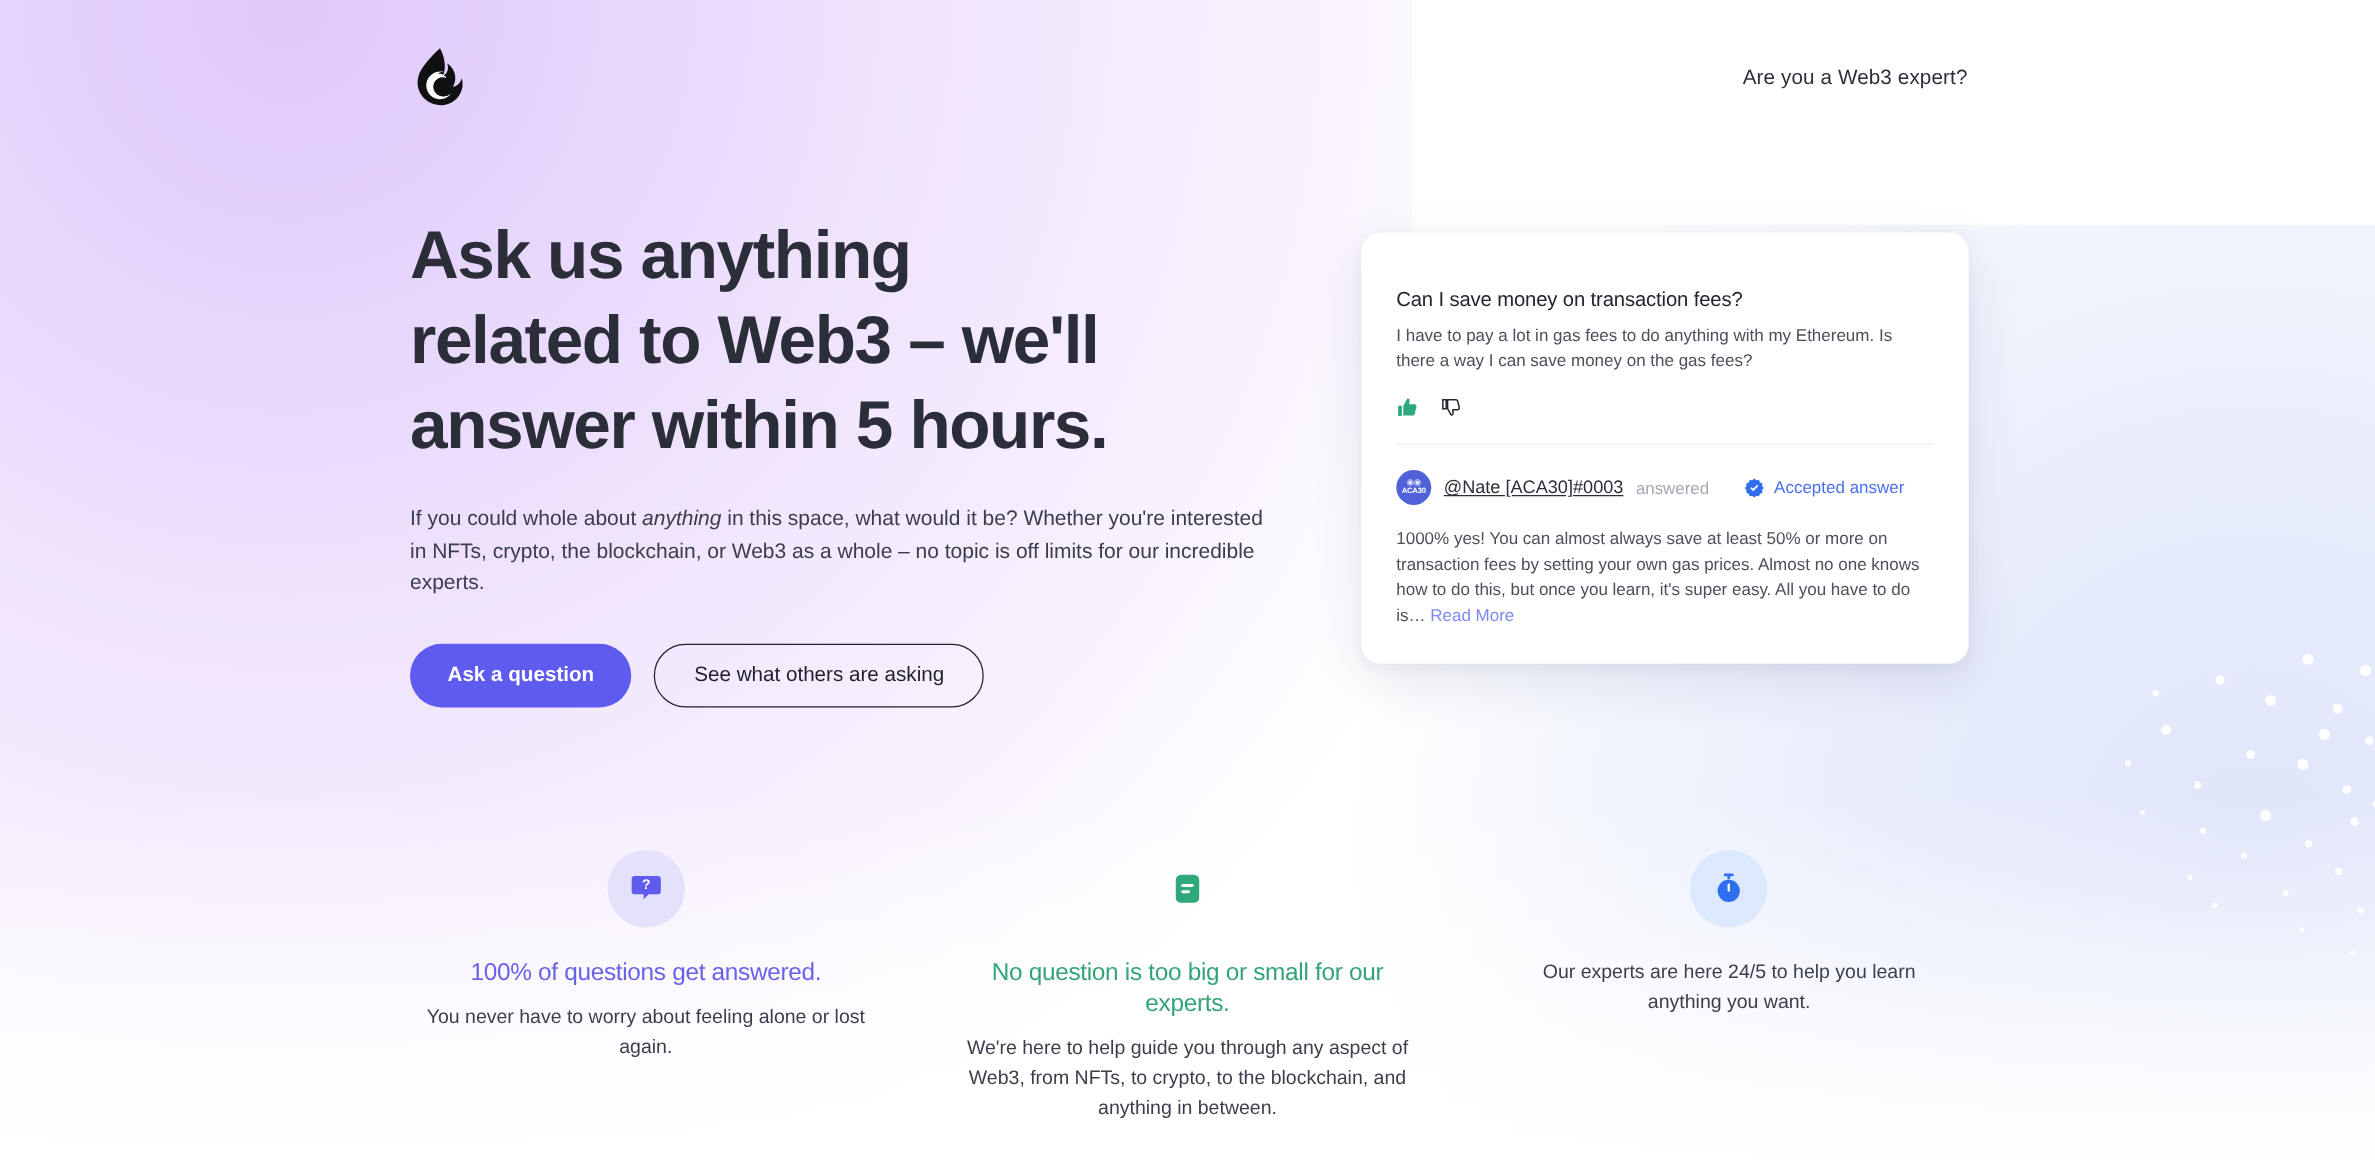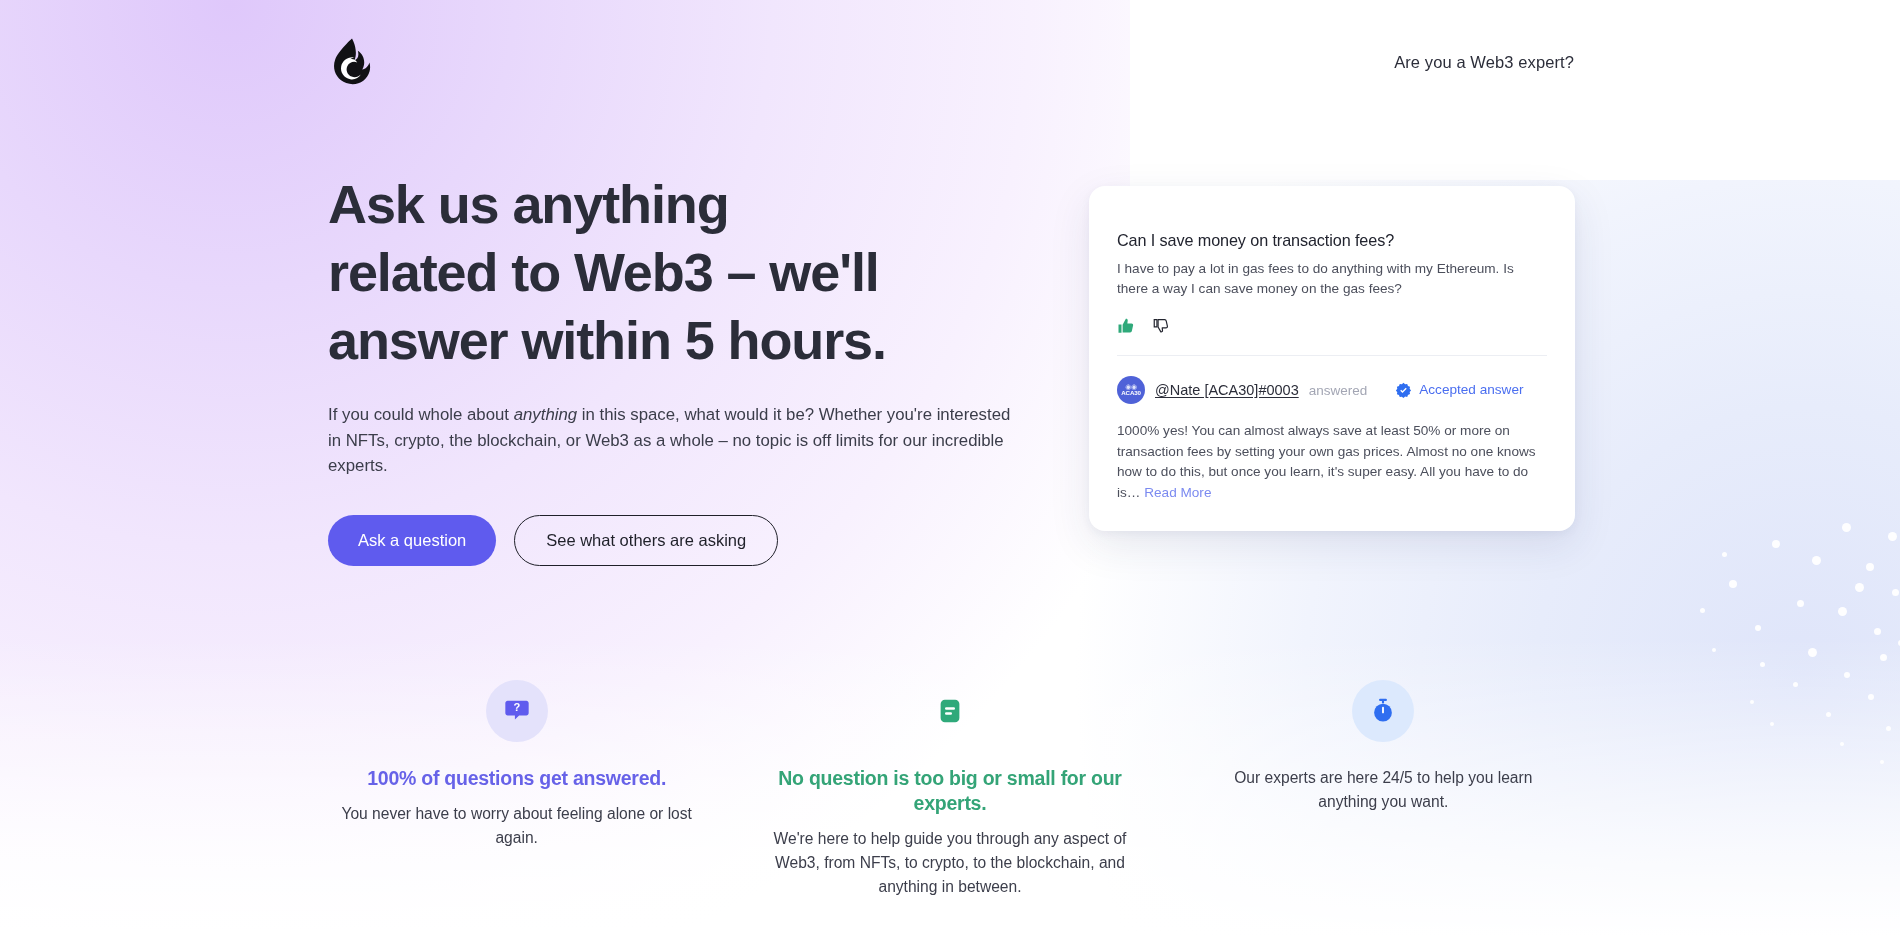--- a/index.html
+++ b/index.html
@@ -120,21 +120,21 @@
     border-radius: 999px;
     cursor: pointer;
     white-space: nowrap;
     line-height: 1;
   }
   .btn-primary {
     background: #5f5bee;
     color: #ffffff;
     border: none;
     padding: 17px 30px 18px;
-    font-weight: 400;
+    font-weight: 700;
   }
   .btn-secondary {
     background: transparent;
     color: #1f2029;
     border: 1.6px solid #1f2029;
     padding: 16px 31px 17px;
     font-weight: 400;
   }
 
   
@@ -249,21 +249,21 @@
     align-items: center;
     justify-content: center;
   }
   .f-icon-wrap.purple { background: #e4e2fb; }
   .f-icon-wrap.green  { background: transparent; }
   .f-icon-wrap.blue   { background: #dce9fd; }
 
   .f-title {
     font-size: 19.5px;
     line-height: 25px;
-    font-weight: 700;
+    font-weight: 400;
     letter-spacing: -0.25px;
     margin-bottom: 11px;
   }
   .f-title.purple { color: #6762e8; }
   .f-title.green  { color: #34a477; }
   .f-title.blue   { color: #2f6ef0; }
 
   .f-desc {
     font-size: 15.6px;
     line-height: 24px;

